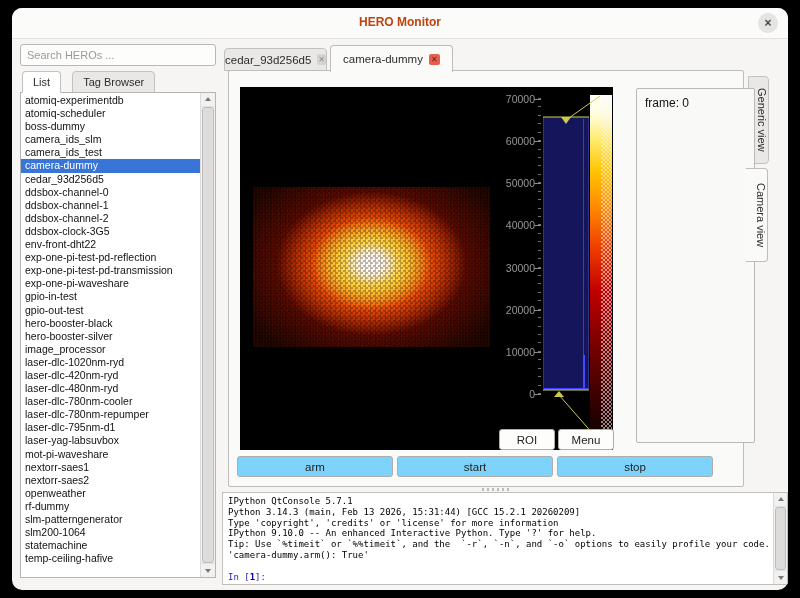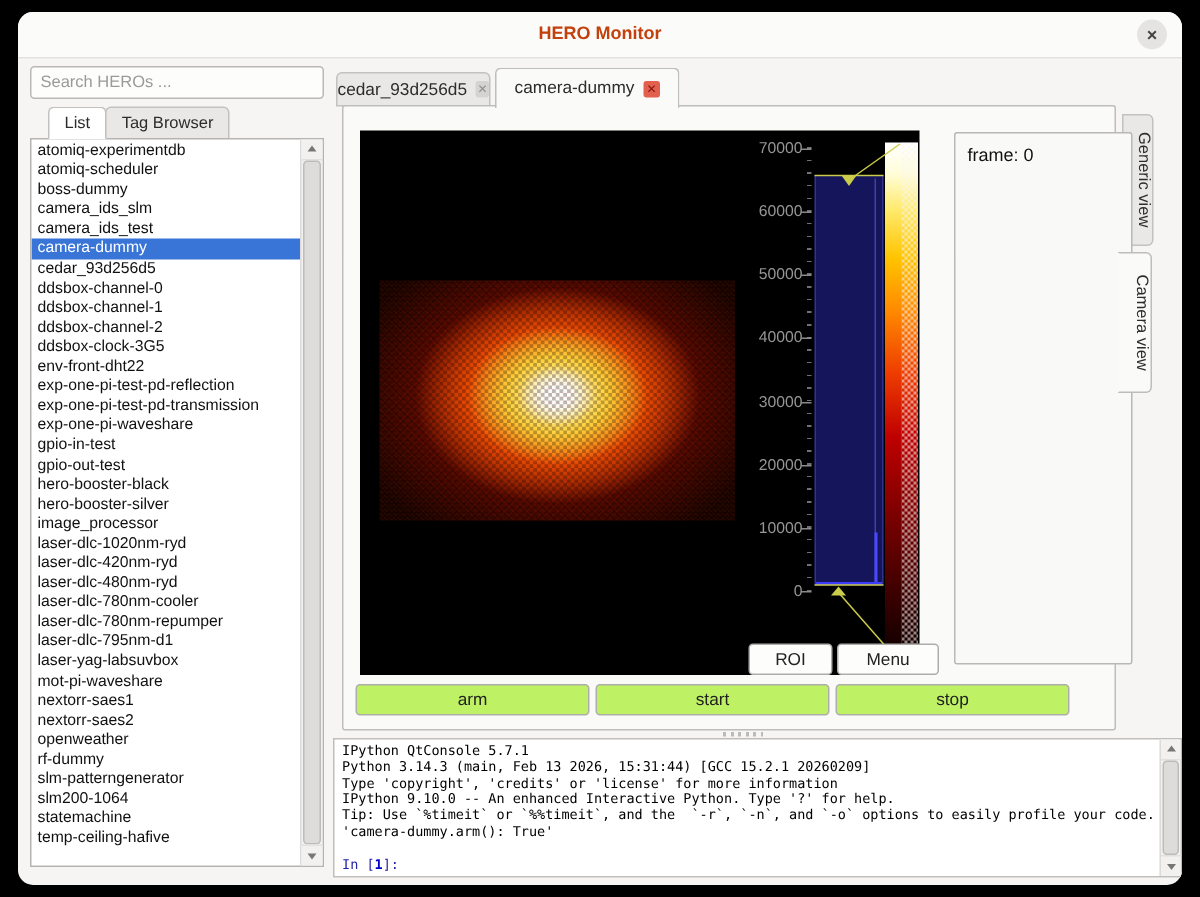--- a/index.html
+++ b/index.html
@@ -19,21 +19,21 @@
     background:#e5e4e2;border:none;color:#444;font-size:12px;font-weight:bold;
     line-height:20px;text-align:center;padding:0;cursor:pointer;
   }
   
   .search{
     position:absolute;left:8px;top:36px;width:196px;height:22px;box-sizing:border-box;
     border:1px solid #b9b8b6;border-radius:3px;background:#fdfdfc;padding:0 6px;
     font-size:11px;font-family:"Liberation Sans",sans-serif;color:#333;
   }
   .search::placeholder{color:#9a9a98;}
-  .side-tabs{position:absolute;left:20px;top:63px;height:34px;display:flex;}
+  .side-tabs{position:absolute;left:10px;top:63px;height:34px;display:flex;gap:12px;}
   .side-tab{
     box-sizing:border-box;height:22px;padding:0 10px;font-size:11px;line-height:20px;
     background:#e9e8e6;border:1px solid #c2c1bf;border-radius:4px 4px 0 0;margin-right:-1px;
     color:#2c2c2c;cursor:pointer;
   }
   .side-tab.active{background:#ffffff;border-bottom-color:#ffffff;position:relative;z-index:2;}
   .hero-list{
     position:absolute;left:8px;top:84px;width:196px;height:486px;box-sizing:border-box;
     background:#ffffff;border:1px solid #b5b4b2;overflow:hidden;
   }
@@ -104,31 +104,31 @@
     background-image:repeating-conic-gradient(rgba(246,245,243,.55) 0% 25%, transparent 0% 50%);
     background-size:4px 4px;
   }
   .plot-marks{position:absolute;inset:0;pointer-events:none;}
   
   .plot-btn{
     position:absolute;top:342px;height:21px;box-sizing:border-box;background:#fdfdfc;border:1px solid #aeadab;
     border-radius:3px;font-size:11.5px;font-family:"Liberation Sans",sans-serif;color:#222;cursor:pointer;padding:0;
   }
   .plot-btn.roi{left:259px;width:56px;}
-  .plot-btn.menu{left:318px;width:68px;}
+  .plot-btn.menu{left:318px;width:56px;}
   
   .frame-box{
     position:absolute;left:607px;top:80px;width:119px;height:355px;box-sizing:border-box;z-index:3;
     background:#f9f9f8;border:1px solid #b9b8b6;border-radius:2px;margin-left:17px;
   }
   .frame-box span{display:block;padding:7px 8px;font-size:12px;color:#111;}
   
   .ctl-btn{
     position:absolute;top:448px;width:156px;height:21px;box-sizing:border-box;z-index:3;
-    background:#bef264;border:1px solid #aeadab;border-radius:3px;font-size:11.5px;
+    background:#7dd3fc;border:1px solid #aeadab;border-radius:3px;font-size:11.5px;
     font-family:"Liberation Sans",sans-serif;color:#222;cursor:pointer;padding:0;
   }
   
   .vtab{
     position:absolute;box-sizing:border-box;writing-mode:vertical-rl;text-align:center;
     font-size:11px;color:#2c2c2c;background:#e9e8e6;border:1px solid #c2c1bf;
     border-radius:0 4px 4px 0;cursor:pointer;padding:8px 0;
   }
   .vtab.v0{left:736px;top:68px;width:21px;height:88px;}
   .vtab.v1{left:733px;top:160px;width:23px;height:94px;background:#fafaf9;border-color:#bebdbb;border-left-color:#fafaf9;z-index:4;}

